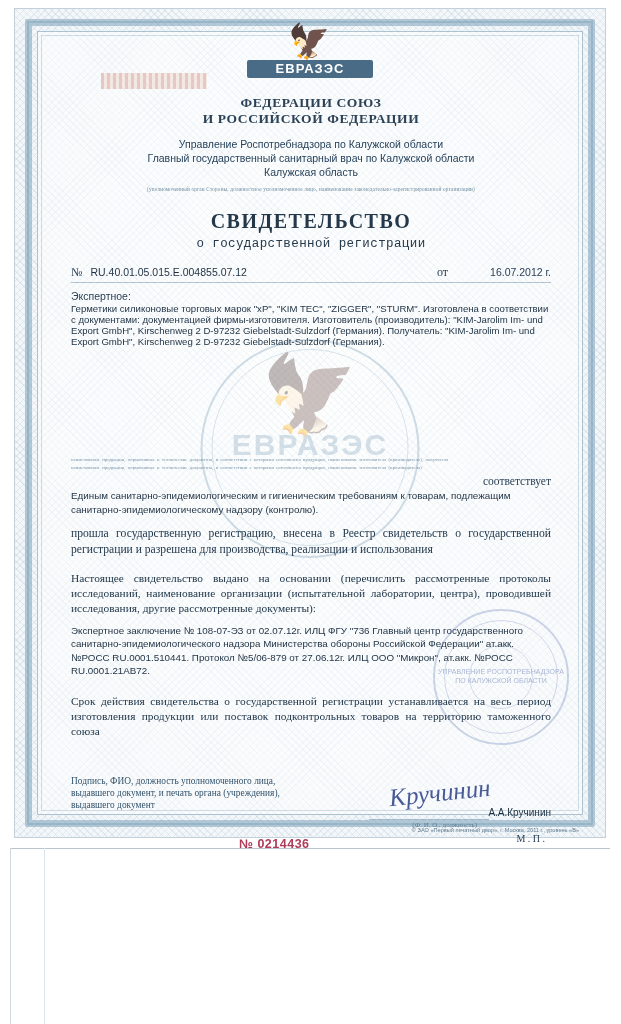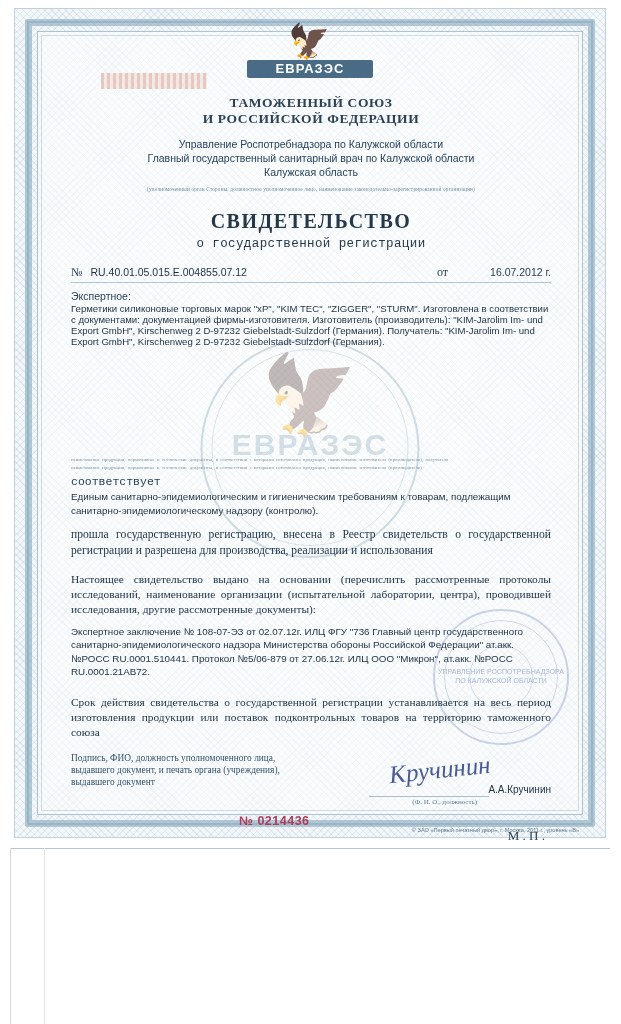--- a/index.html
+++ b/index.html
@@ -267,23 +267,24 @@
     letter-spacing: 0.1px;
     line-height: 6px;
     margin-top: 2px;
     word-spacing: 1px;
     overflow: hidden;
     white-space: nowrap;
   }
 
   .match-label {
     margin-top: 4px;
-    font-family: Liberation Mono, monospace;
+    font-family: Liberation Serif, serif;
     font-size: 11.5px;
     color: #2b4156;
+    text-align: right;
   }
   .req-text {
     margin-top: 2px;
     font-family: "Liberation Sans", sans-serif;
     font-size: 9.8px;
     line-height: 13.5px;
     color: #1d3042;
   }
 
   .justified {
@@ -320,21 +321,21 @@
   .term-text {
     margin-top: 16px;
     text-align: justify;
     font-family: "Liberation Serif", serif;
     font-size: 11.4px;
     line-height: 15px;
     color: #22384c;
   }
 
   .sign-area {
-    margin-top: 12px;
+    margin-top: 36px;
     position: relative;
     height: 86px;
   }
   .sign-left {
     width: 250px;
     font-family: "Liberation Serif", serif;
     font-size: 9.4px;
     line-height: 12px;
     color: #33536c;
   }
@@ -374,23 +375,23 @@
     position: absolute;
     right: 62px;
     top: 40px;
     width: 120px;
     height: 1px;
     background: rgba(90,130,160,0.5);
   }
   .mp {
     position: absolute;
     right: 6px;
-    top: 72px;
-    font-family: "Liberation Serif", serif;
-    font-size: 13px;
+    top: 54px;
+    font-family: "Liberation Serif", serif;
+    font-size: 10px;
     color: #2b4156;
   }
   .serial {
     position: absolute;
     left: 168px;
     top: 62px;
     font-family: "Liberation Sans", sans-serif;
     font-weight: bold;
     font-size: 12.5px;
     color: #b03a57;
@@ -490,21 +491,21 @@
     <div class="emblem">
       <div class="bird">🦅</div>
       <div class="bar">ЕВРАЗЭС</div>
     </div>
 
     <div class="strip"></div>
 
     <div class="content">
 
       <div class="ts-title">
-        <div>ТАМОЖЕННЫЙ СОЮЗ</div>
+        <div>ФЕДЕРАЦИИ СОЮЗ</div>
         <div>И РОССИЙСКОЙ ФЕДЕРАЦИИ</div>
       </div>
 
       <div class="org-block">
         <div>Управление Роспотребнадзора по Калужской области</div>
         <div>Главный государственный санитарный врач по Калужской области</div>
         <div>Калужская область</div>
       </div>
 
       <div class="tiny-caption">(уполномоченный орган Стороны, должностное уполномоченное лицо, наименование законодательно-зарегистрированной организации)</div>

